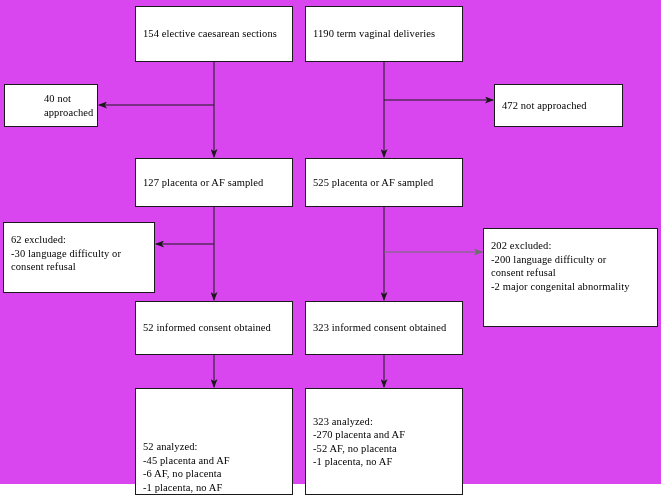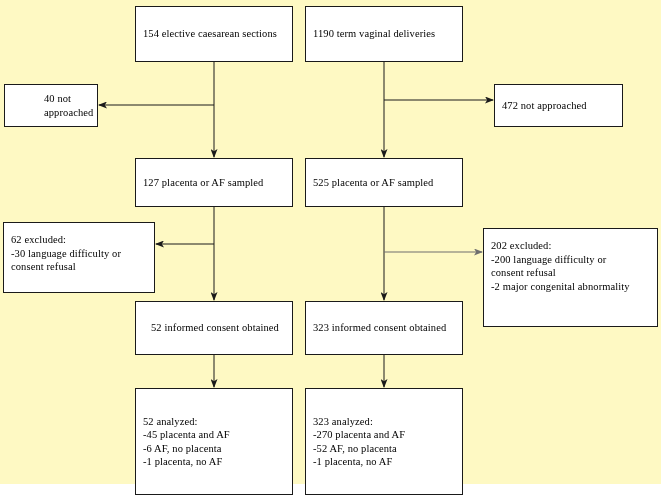--- a/index.html
+++ b/index.html
@@ -10,21 +10,21 @@
   body {
     width: 661px;
     height: 500px;
     font-family: "Liberation Serif", "DejaVu Serif", serif;
     overflow: hidden;
   }
   #flowchart-root {
     position: relative;
     width: 661px;
     height: 484px;
-    background: #fef9c3;
+    background: #d946ef;
   }
   svg.chart-layer {
     position: absolute;
     top: 0;
     left: 0;
     width: 661px;
     height: 500px;
   }
   .node-box {
     position: absolute;
@@ -98,27 +98,27 @@
         <div class="node-text align-left">62 excluded:
 -30 language difficulty or
 consent refusal</div>
       </div>
       <div class="node-box v-top pad-top" style="left: 483px; top: 228px; width: 175px; height: 99px;">
         <div class="node-text align-left">202 excluded:
 -200 language difficulty or
 consent refusal
 -2 major congenital abnormality</div>
       </div>
-      <div class="node-box" style="left: 135px; top: 301px; width: 158px; height: 54px; padding-left: 8px;">
+      <div class="node-box" style="left: 135px; top: 301px; width: 158px; height: 54px;">
         <div class="node-text align-left">52 informed consent obtained</div>
       </div>
       <div class="node-box" style="left: 305px; top: 301px; width: 158px; height: 54px;">
         <div class="node-text align-left">323 informed consent obtained</div>
       </div>
-      <div class="node-box" style="left: 135px; top: 388px; width: 158px; height: 107px;">
+      <div class="node-box" style="left: 135px; top: 388px; width: 158px; height: 107px; justify-content: flex-end;">
         <div class="node-text align-left">52 analyzed:
 -45 placenta and AF
 -6 AF, no placenta
 -1 placenta, no AF</div>
       </div>
       <div class="node-box" style="left: 305px; top: 388px; width: 158px; height: 107px;">
         <div class="node-text align-left">323 analyzed:
 -270 placenta and AF
 -52 AF, no placenta
 -1 placenta, no AF</div>

